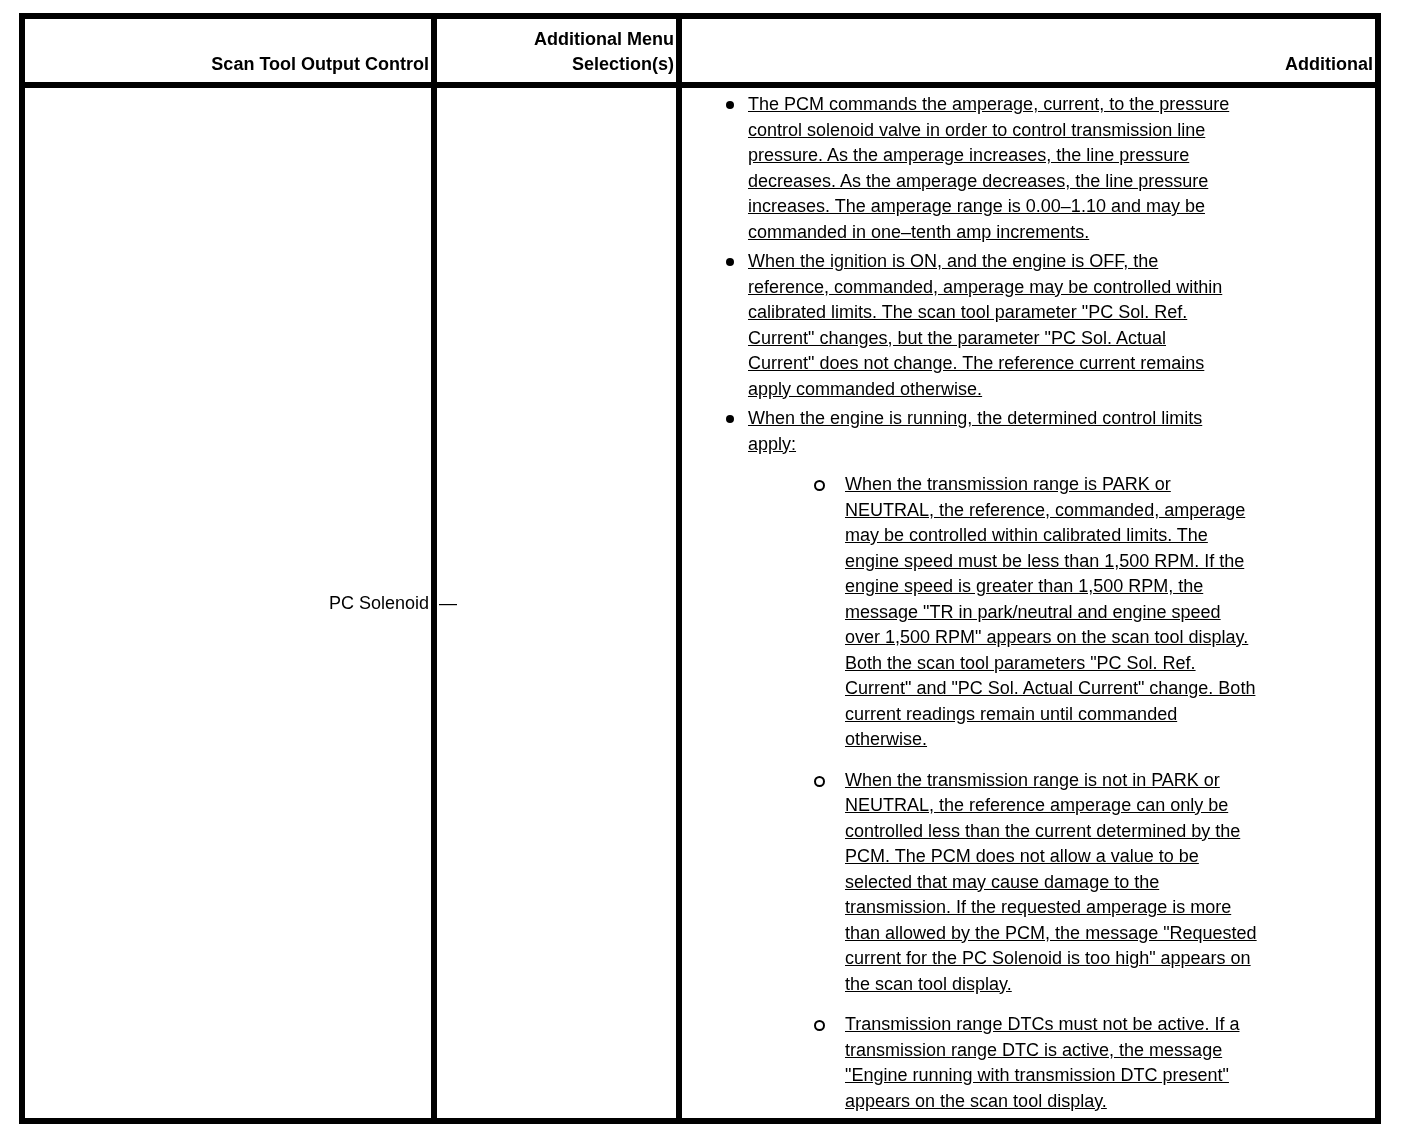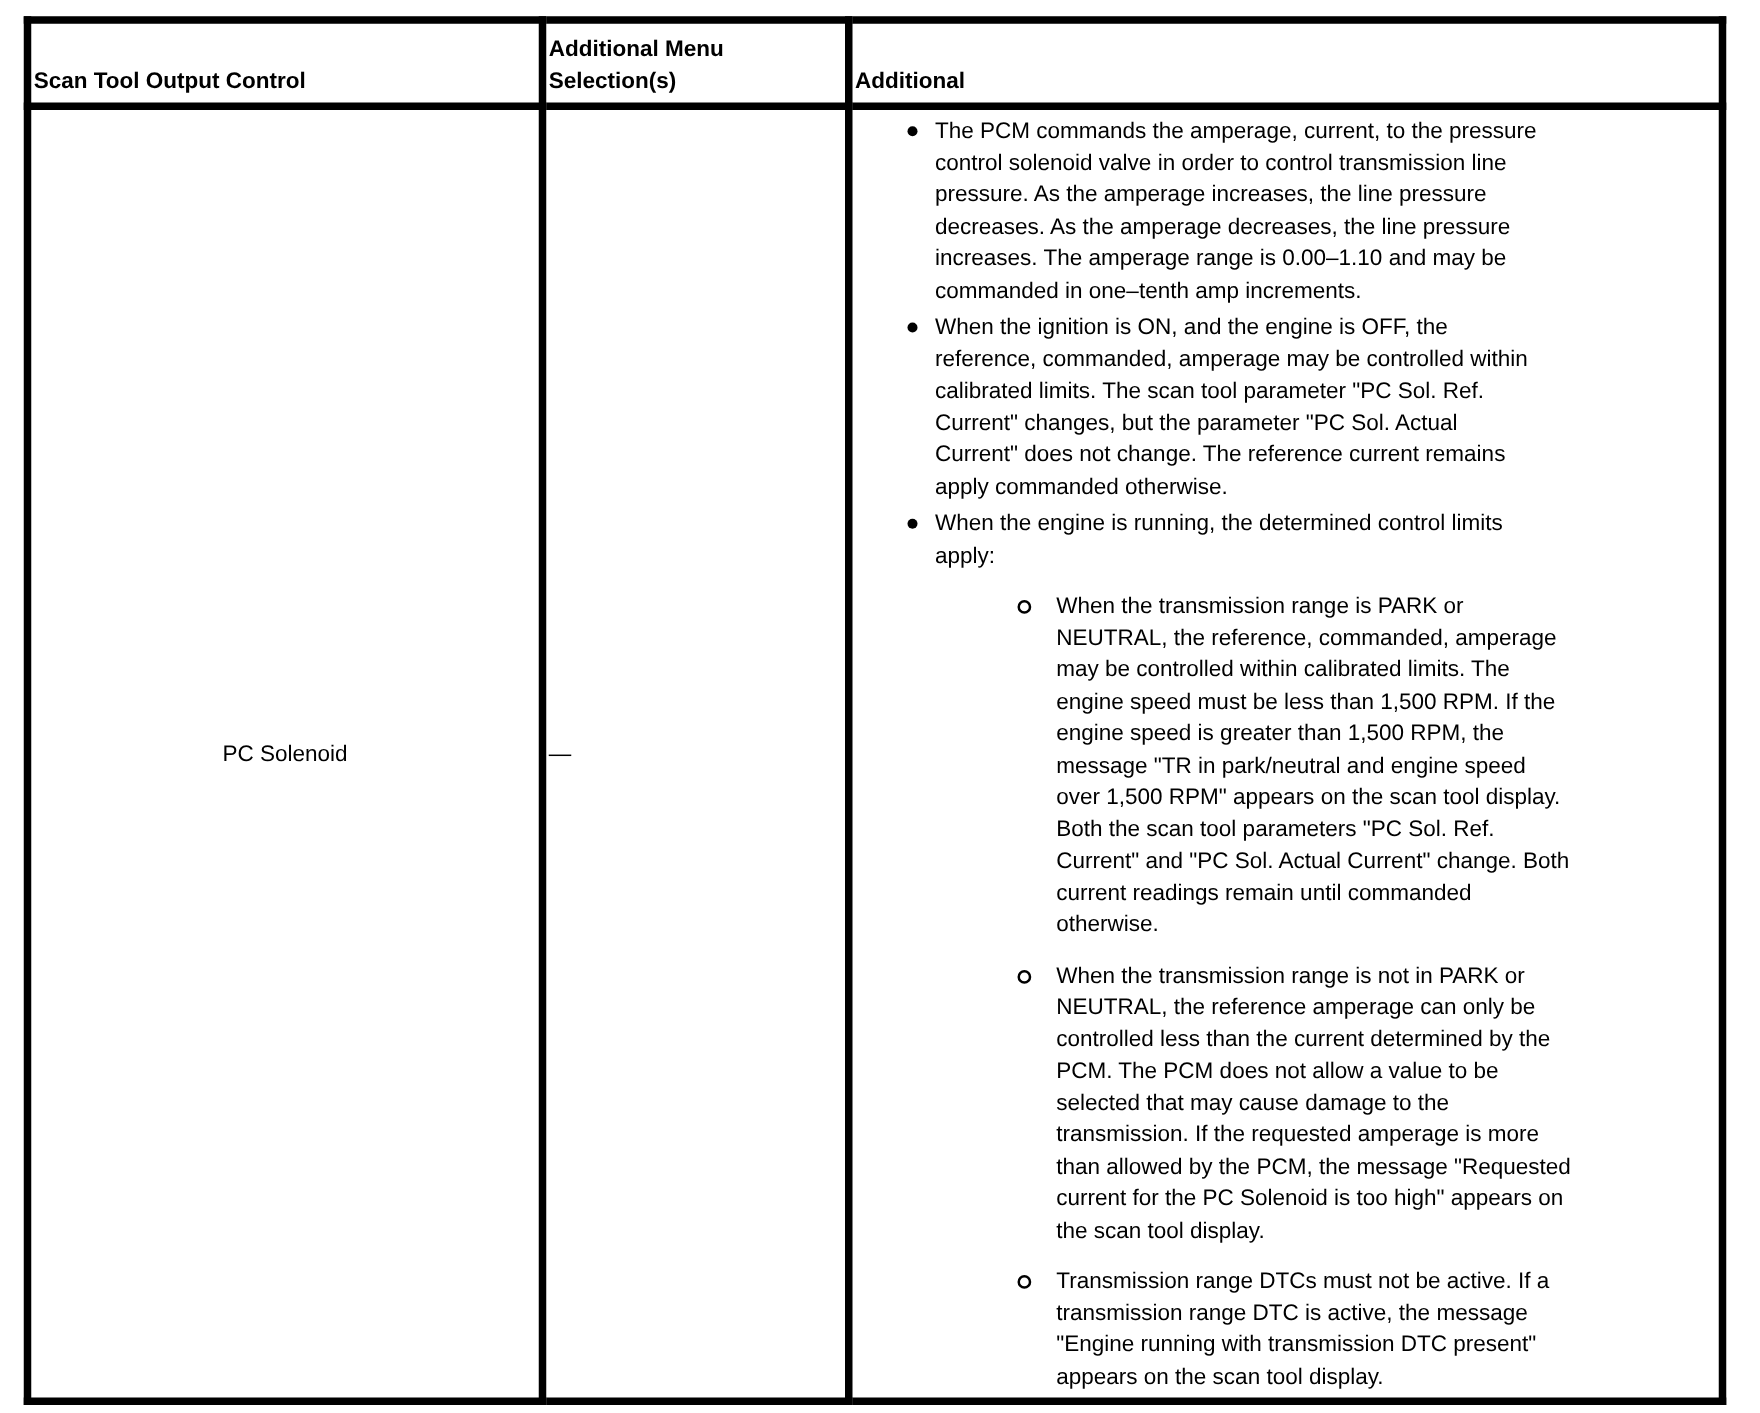--- a/index.html
+++ b/index.html
@@ -24,31 +24,31 @@
   col.col1 { width: 412px; }
   col.col2 { width: 245px; }
   col.col3 { width: 699px; }
 
   th, td { border: 6px solid #000; }
 
   tr.hrow { height: 69px; }
   th {
     font-size: 18px;
     font-weight: bold;
-    text-align: left;
+    text-align: right;
     vertical-align: bottom;
     line-height: 25px;
     padding: 4px 2px 5px 2px;
     white-space: pre-line;
   }
 
   td { font-size: 18px; }
   td.c1 {
     vertical-align: middle;
-    text-align: center;
+    text-align: right;
     padding: 2px;
     line-height: 22px;
   }
   td.c2 {
     vertical-align: middle;
     text-align: left;
     padding: 2px;
     line-height: 22px;
   }
   td.c3 {
@@ -57,20 +57,21 @@
     height: 1010px;
   }
 
   ul { list-style: none; margin: 0; padding: 0; }
 
   .b-item {
     position: relative;
     padding-left: 66px;
     margin-bottom: 4px;
     line-height: 25.5px;
+    text-decoration: underline;
   }
   .dot {
     position: absolute;
     left: 44px;
     top: 9px;
     width: 8px;
     height: 8px;
     border-radius: 50%;
     background: #000;
   }

